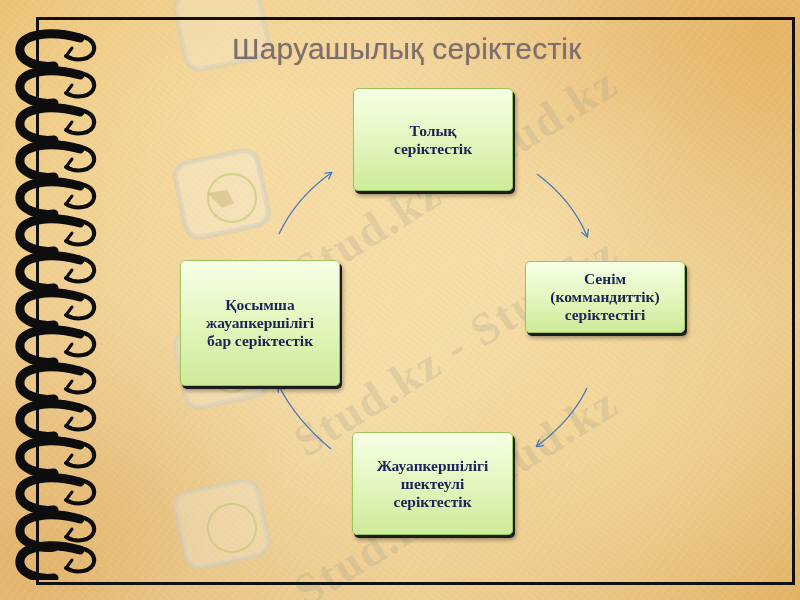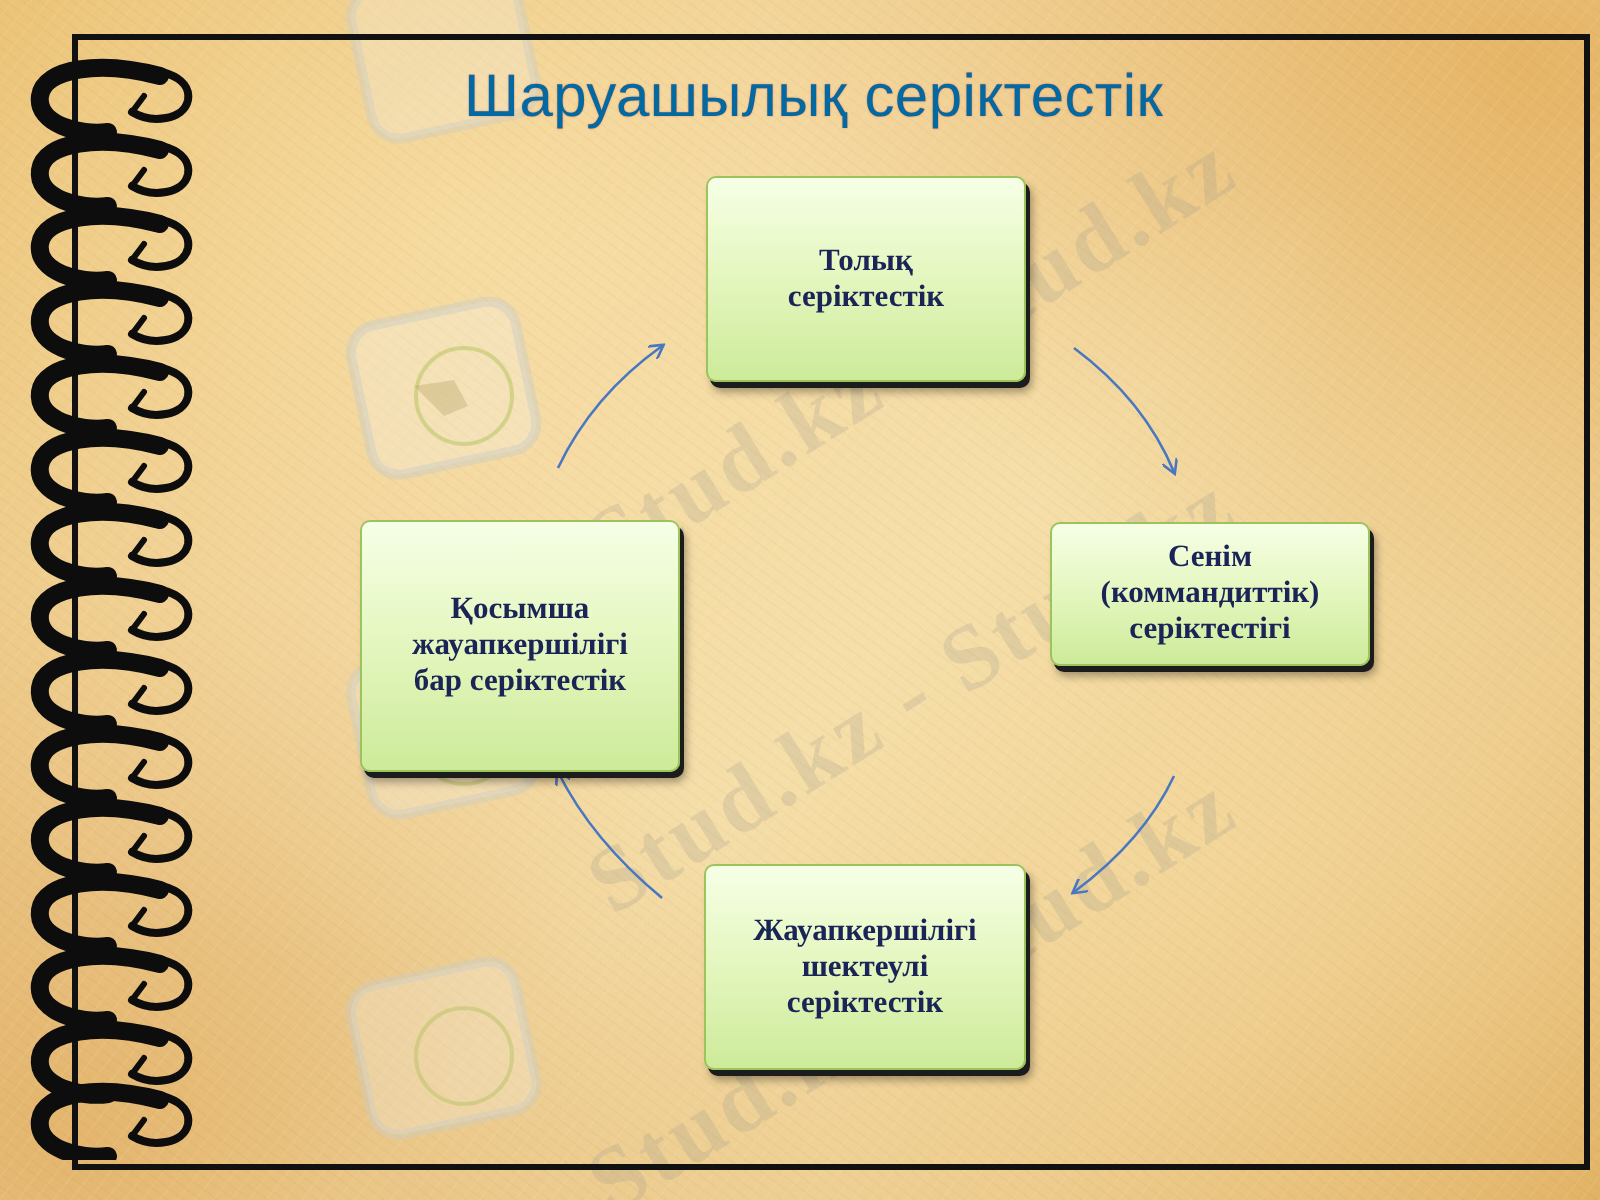--- a/index.html
+++ b/index.html
@@ -29,21 +29,21 @@
   }
   .spiral { position: absolute; left: 10px; top: 28px; width: 90px; height: 552px; }
   .watermark { position: absolute; pointer-events: none; }
   .wm-text {
     position: absolute; font-family: "Liberation Serif", serif; font-weight: bold;
     font-size: 46px; color: rgba(150,150,140,0.22); transform: rotate(-32deg);
     white-space: nowrap; letter-spacing: 2px;
   }
   .title {
     position: absolute; left: 232px; top: 32px;
-    font-family: "Liberation Sans", sans-serif; font-size: 30px; color: #0369a1;
+    font-family: "Liberation Sans", sans-serif; font-size: 30px; color: #737373;
     letter-spacing: 0.2px; white-space: nowrap;
     text-shadow: 0 0 1px rgba(255,0,0,0.4);
   }
   .node {
     position: absolute; box-sizing: border-box;
     border-radius: 5px;
     background: linear-gradient(180deg, #f6ffe6 0%, #e6f7c2 45%, #cdeb9a 100%);
     border: 1.5px solid #9bc45c;
     box-shadow: 2px 3px 0 #1c1c1c, 3px 5px 4px rgba(0,0,0,0.35);
     display: flex; align-items: center; justify-content: center;

